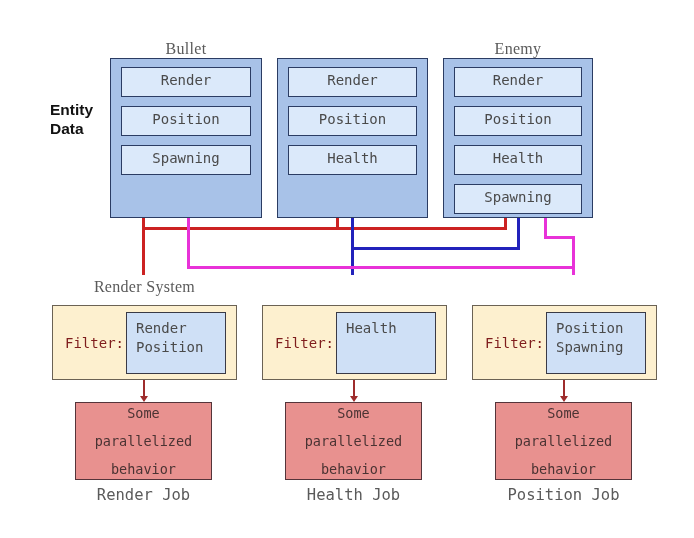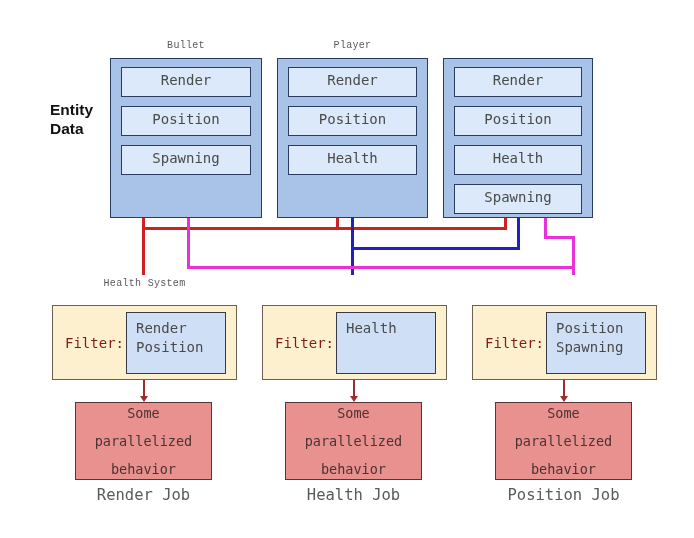--- a/index.html
+++ b/index.html
@@ -26,22 +26,22 @@
     font-family: "Liberation Sans", sans-serif;
     font-size: 15.5px;
     color: #111111;
     line-height: 19px;
     text-align: left;
     white-space: pre-line;
   }
 
   
   .box-title {
-    font-family: Liberation Mono, monospace;
-    font-size: 10px;
+    font-family: Liberation Serif, serif;
+    font-size: 16px;
     color: #5a5a5a;
     letter-spacing: 0.3px;
     white-space: nowrap;
     text-align: center;
   }
 
   
   .entity-box {
     background: #a8c2e8;
     border: 1.5px solid #2b3c63;
@@ -125,21 +125,21 @@
 </style>
 </head>
 <body>
 
 <div id="canvas">
 
   <div class="abs entity-data-label" style="left:50px; top:100px; width:70px;font-weight:bold;">Entity
 Data</div>
 
   <div class="abs box-title" style="left:110px; top:40px; width:152px;">Bullet</div>
-  <div class="abs box-title" style="left:277px; top:40px; width:151px;">Player</div>
+  <div class="abs box-title" style="left:443px; top:40px; width:150px;">Enemy</div>
 
   <div class="abs entity-box" style="left:110px; top:58px; width:152px; height:160px;">
     <div class="component-chip">Render</div>
     <div class="component-chip">Position</div>
     <div class="component-chip">Spawning</div>
   </div>
 
   <div class="abs entity-box" style="left:277px; top:58px; width:151px; height:160px;">
     <div class="component-chip">Render</div>
     <div class="component-chip">Position</div>
@@ -167,21 +167,21 @@
   <div class="wire-v" style="left:351px; top:247px; height:28px; background:#2222bb;"></div>
 
   <div class="wire-v" style="left:187px; top:218px; height:51px; background:#e832d8;"></div>
 
   <div class="wire-h" style="left:187px; top:266px; width:388px; background:#e832d8;"></div>
 
   <div class="wire-v" style="left:544px; top:218px; height:21px; background:#e832d8;"></div>
   <div class="wire-h" style="left:544px; top:236px; width:31px; background:#e832d8;"></div>
   <div class="wire-v" style="left:572px; top:236px; height:39px; background:#e832d8;"></div>
 
-  <div class="abs box-title" style="left:52px; top:278px; width:185px;">Health System</div>
+  <div class="abs box-title" style="left:52px; top:278px; width:185px;">Render System</div>
 
   <div class="abs system-box" style="left:52px; top:305px; width:185px; height:75px;">
     <div class="filter-label">Filter:</div>
     <div class="filter-box" style="width:100px; height:62px;">Render
 Position</div>
   </div>
 
   <div class="abs system-box" style="left:262px; top:305px; width:185px; height:75px;">
     <div class="filter-label">Filter:</div>
     <div class="filter-box" style="width:100px; height:62px;">Health</div>

